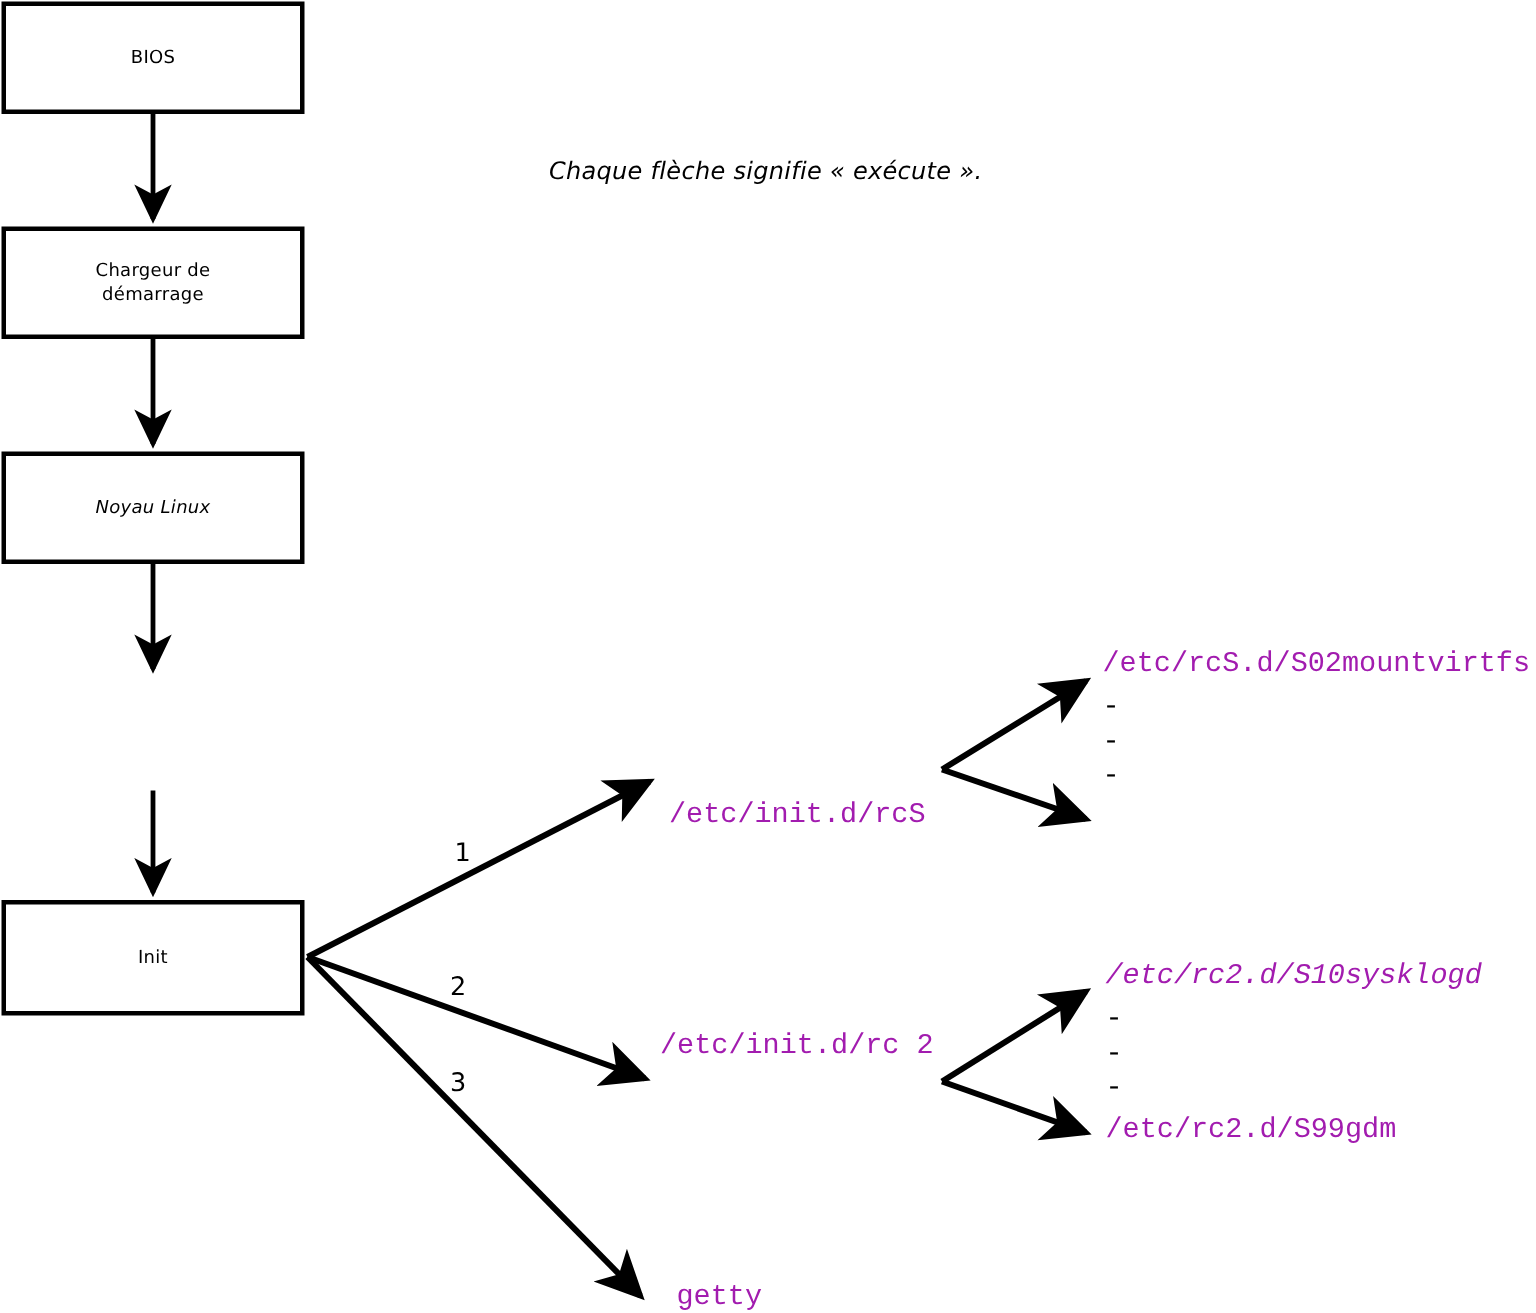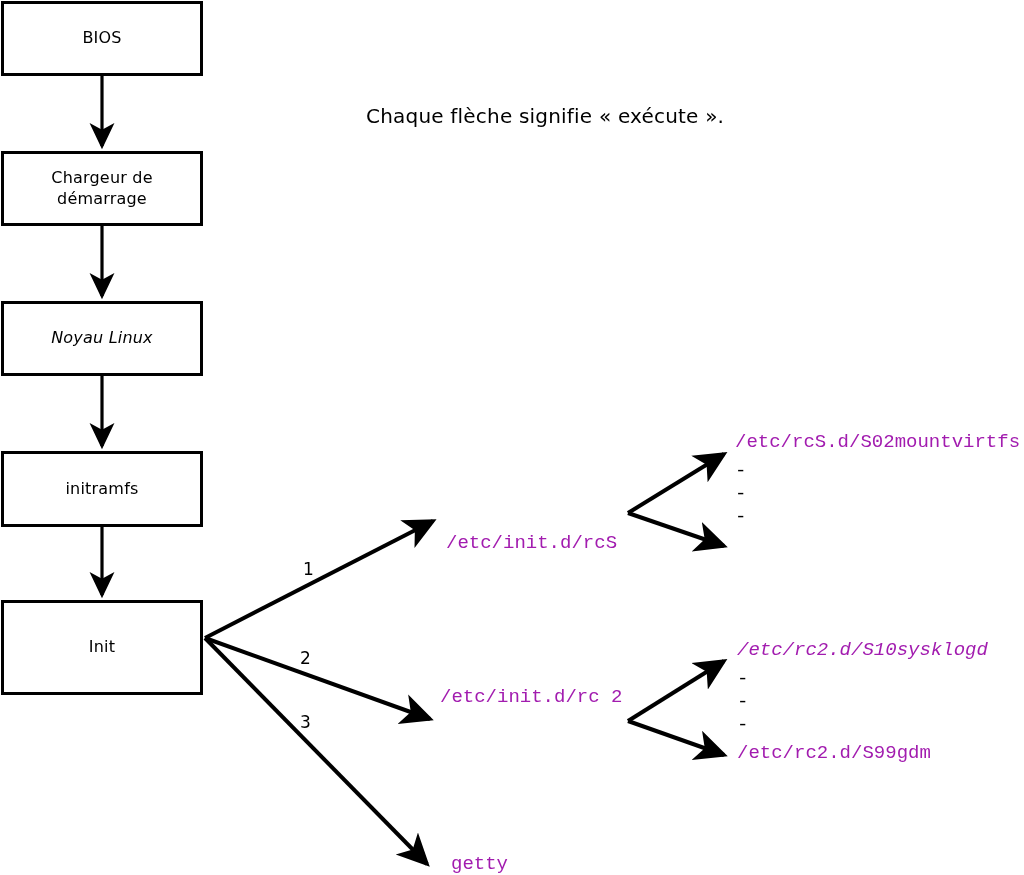--- a/index.html
+++ b/index.html
@@ -30,32 +30,33 @@
   .node-box {
     position: absolute;
     box-sizing: border-box;
     border: 3px solid #000000;
     background: #ffffff;
     display: flex;
     align-items: center;
     justify-content: center;
     text-align: center;
     font-family: "DejaVu Sans", sans-serif;
-    font-size: 16px;
+    font-size: 12px;
     line-height: 1.28;
     color: #000000;
     letter-spacing: 0.2px;
   }
   .caption {
     position: absolute;
     font-family: "DejaVu Sans", sans-serif;
-    font-size: 20px;
+    font-size: 16px;
     color: #000000;
     white-space: nowrap;
     letter-spacing: 0.2px;
+    font-style: italic;
   }
   .mono-label {
     position: absolute;
     font-family: "Liberation Mono", "DejaVu Sans Mono", monospace;
     font-size: 19px;
     color: #a21caf;
     white-space: nowrap;
     letter-spacing: 0px;
   }
   .edge-number {
@@ -121,25 +122,22 @@
     <span style="display:block;">
       <span style="display:block;">Chargeur de</span>
       <span style="display:block;">démarrage</span>
     </span>
   </div>
 
   <div class="node-box" style="left:1px; top:301px; width:202px; height:75px;font-style:italic;">
     <span>Noyau Linux</span>
   </div>
 
-  <div class="node-box" style="left:1px; top:451px; width:202px; height:76px;">
-    <span>initramfs</span>
-  </div>
 
-  <div class="node-box" style="left:1px; top:600px; width:202px; height:95px;">
+  <div class="node-box" style="left:1px; top:600px; width:202px; height:77px;">
     <span>Init</span>
   </div>
 
   <div class="caption" style="left:366px; top:104px;">Chaque flèche signifie « exécute ».</div>
 
   <div class="edge-number" style="left:303px; top:559px;">1</div>
   <div class="edge-number" style="left:300px; top:648px;">2</div>
   <div class="edge-number" style="left:300px; top:712px;">3</div>
 
   <div class="mono-label" style="left:446px; top:532px;">/etc/init.d/rcS</div>

